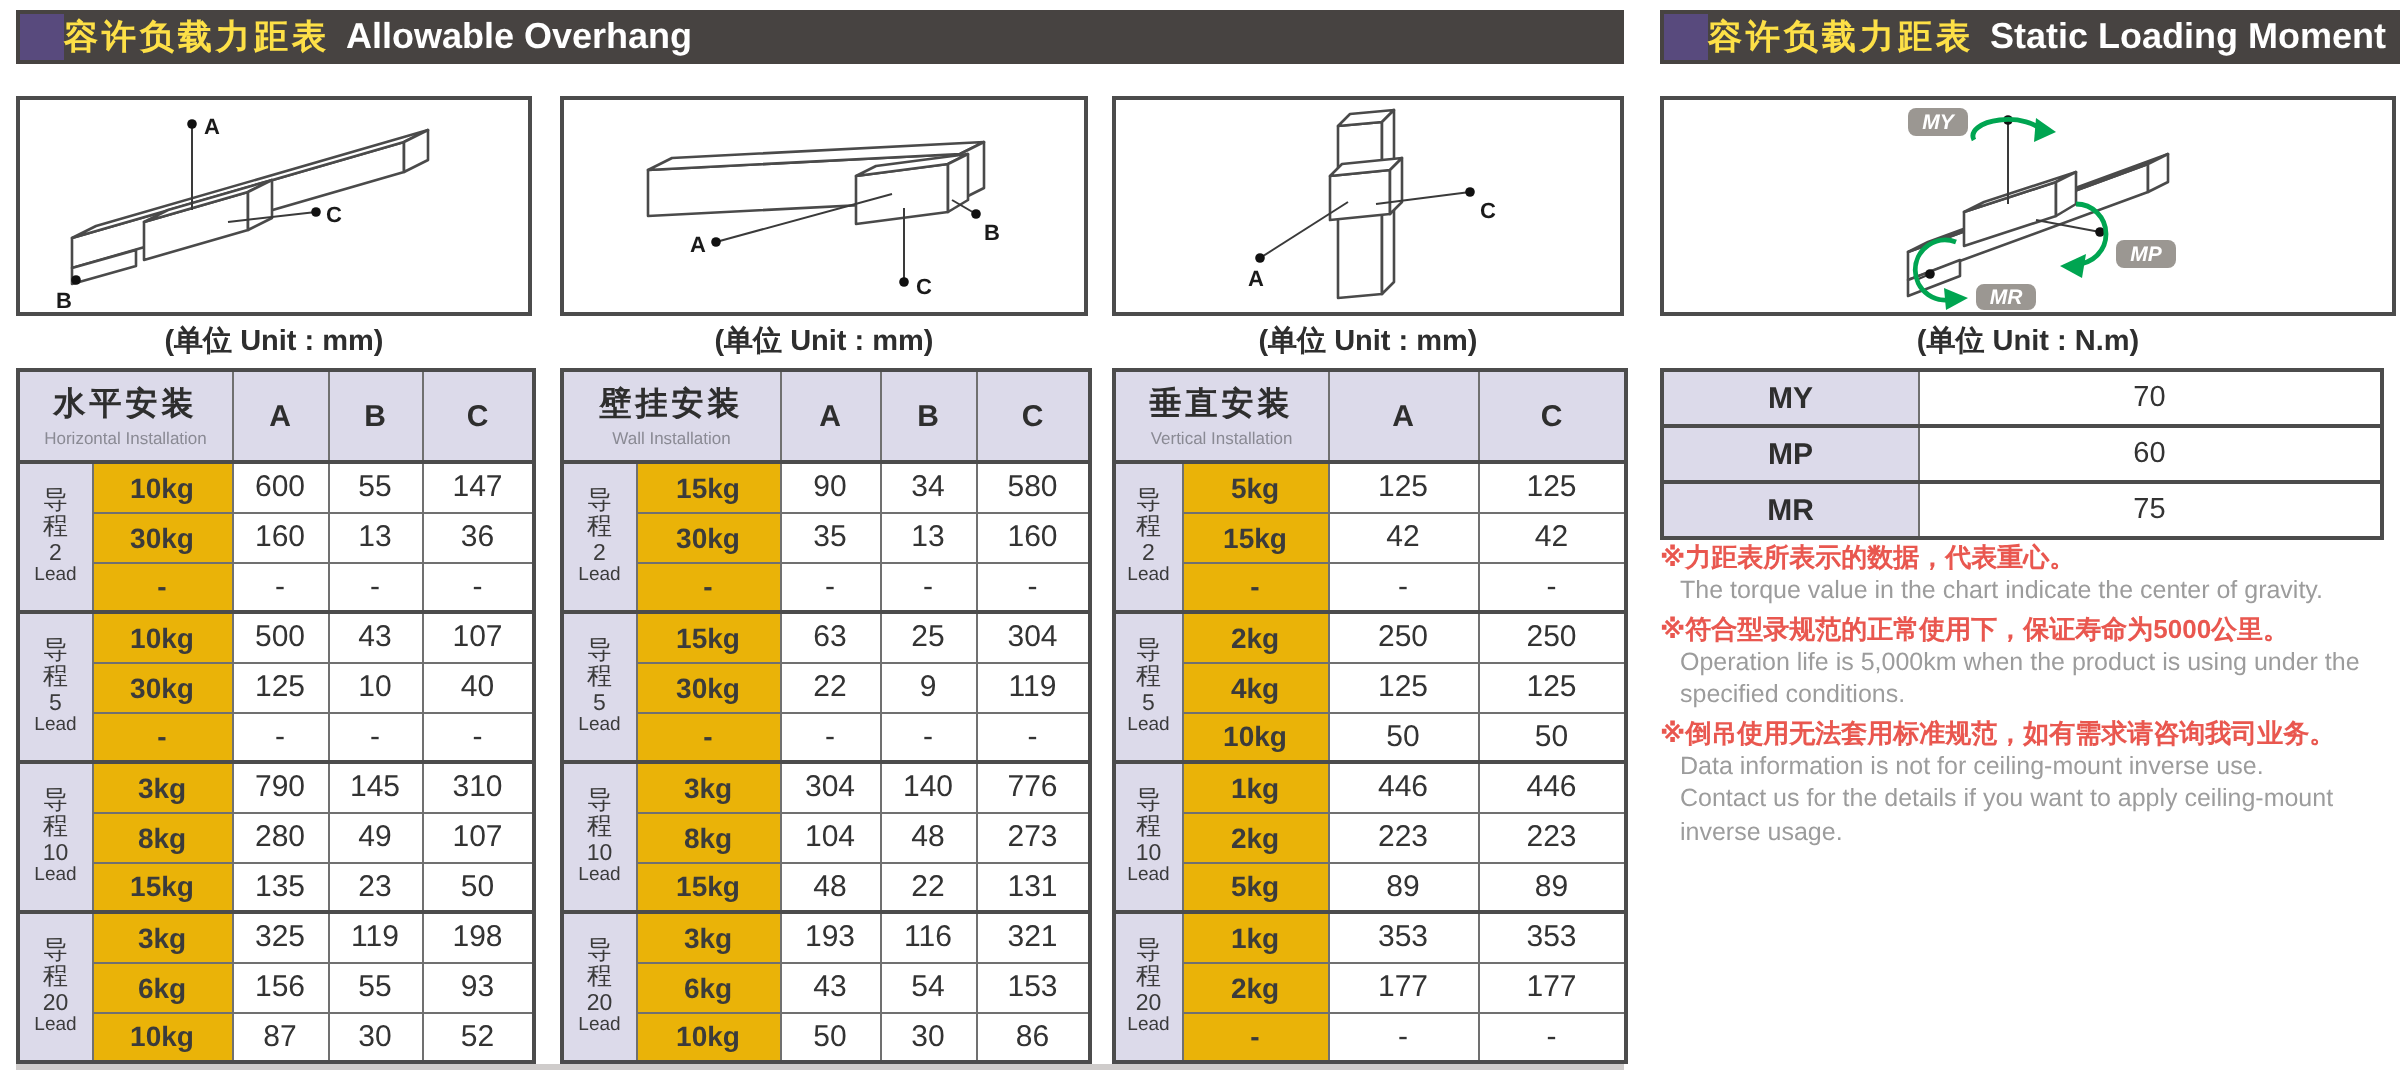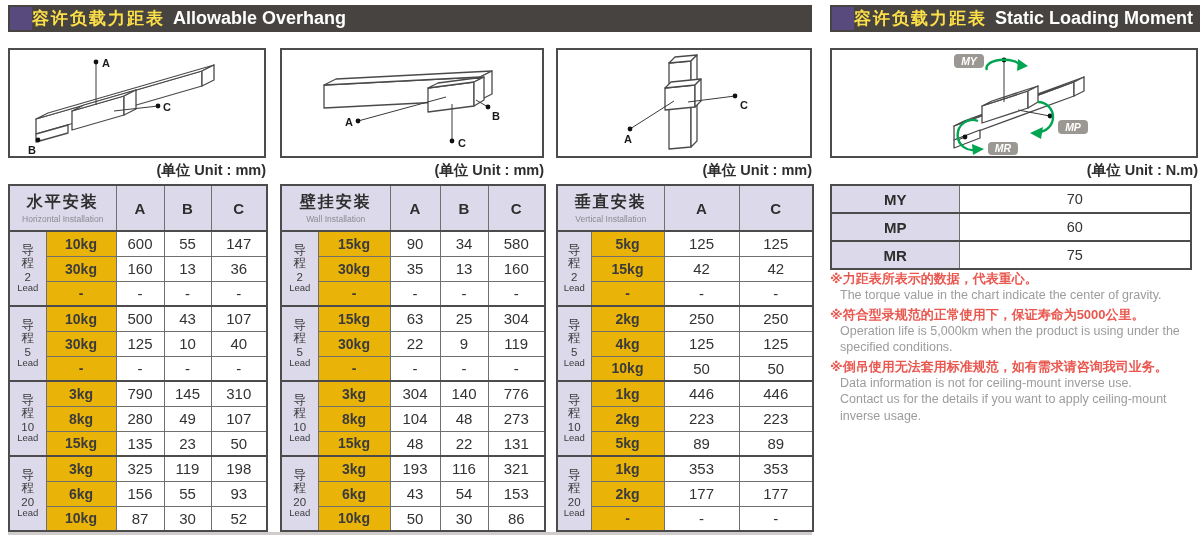--- a/index.html
+++ b/index.html
@@ -19,21 +19,21 @@
 .rail{fill:#fff;stroke:#4a4a4a;stroke-width:1.3;stroke-linejoin:round}
 .ptline{stroke:#3a3a3a;stroke-width:1;fill:none}
 .ptdot{fill:#111}
 .ptlbl{font:bold 11px "Liberation Sans",sans-serif;fill:#1a1a1a}
 .garc{stroke:#00a551;stroke-width:2.4;fill:none}
 .gtri{fill:#00a551}
 .badge{fill:#9b9792}
 .badgetxt{font:italic bold 10.5px "Liberation Sans",sans-serif;fill:#fff;text-anchor:middle}
 
 
-.unit{position:absolute;top:161px;font-size:14.5px;font-weight:bold;color:#2e2e2e;text-align:right;white-space:nowrap}
+.unit{position:absolute;top:161px;font-size:14.5px;font-weight:bold;color:#2e2e2e;text-align:center;white-space:nowrap}
 
 
 .ovwrap{position:absolute;top:184px}
 table.ov{border-collapse:collapse;table-layout:fixed;border:2px solid #4c4c4c;background:#fff}
 table.ov th,table.ov td{border:1px solid #707070;text-align:center;vertical-align:middle;padding:0}
 table.ov thead tr{height:46px}
 table.ov thead th{border-bottom:2px solid #4c4c4c}
 table.ov tbody tr{height:25px}
 tbody.grp tr:first-child td{border-top:2px solid #4c4c4c}
 th.name-cell{background:#dcdaea}

